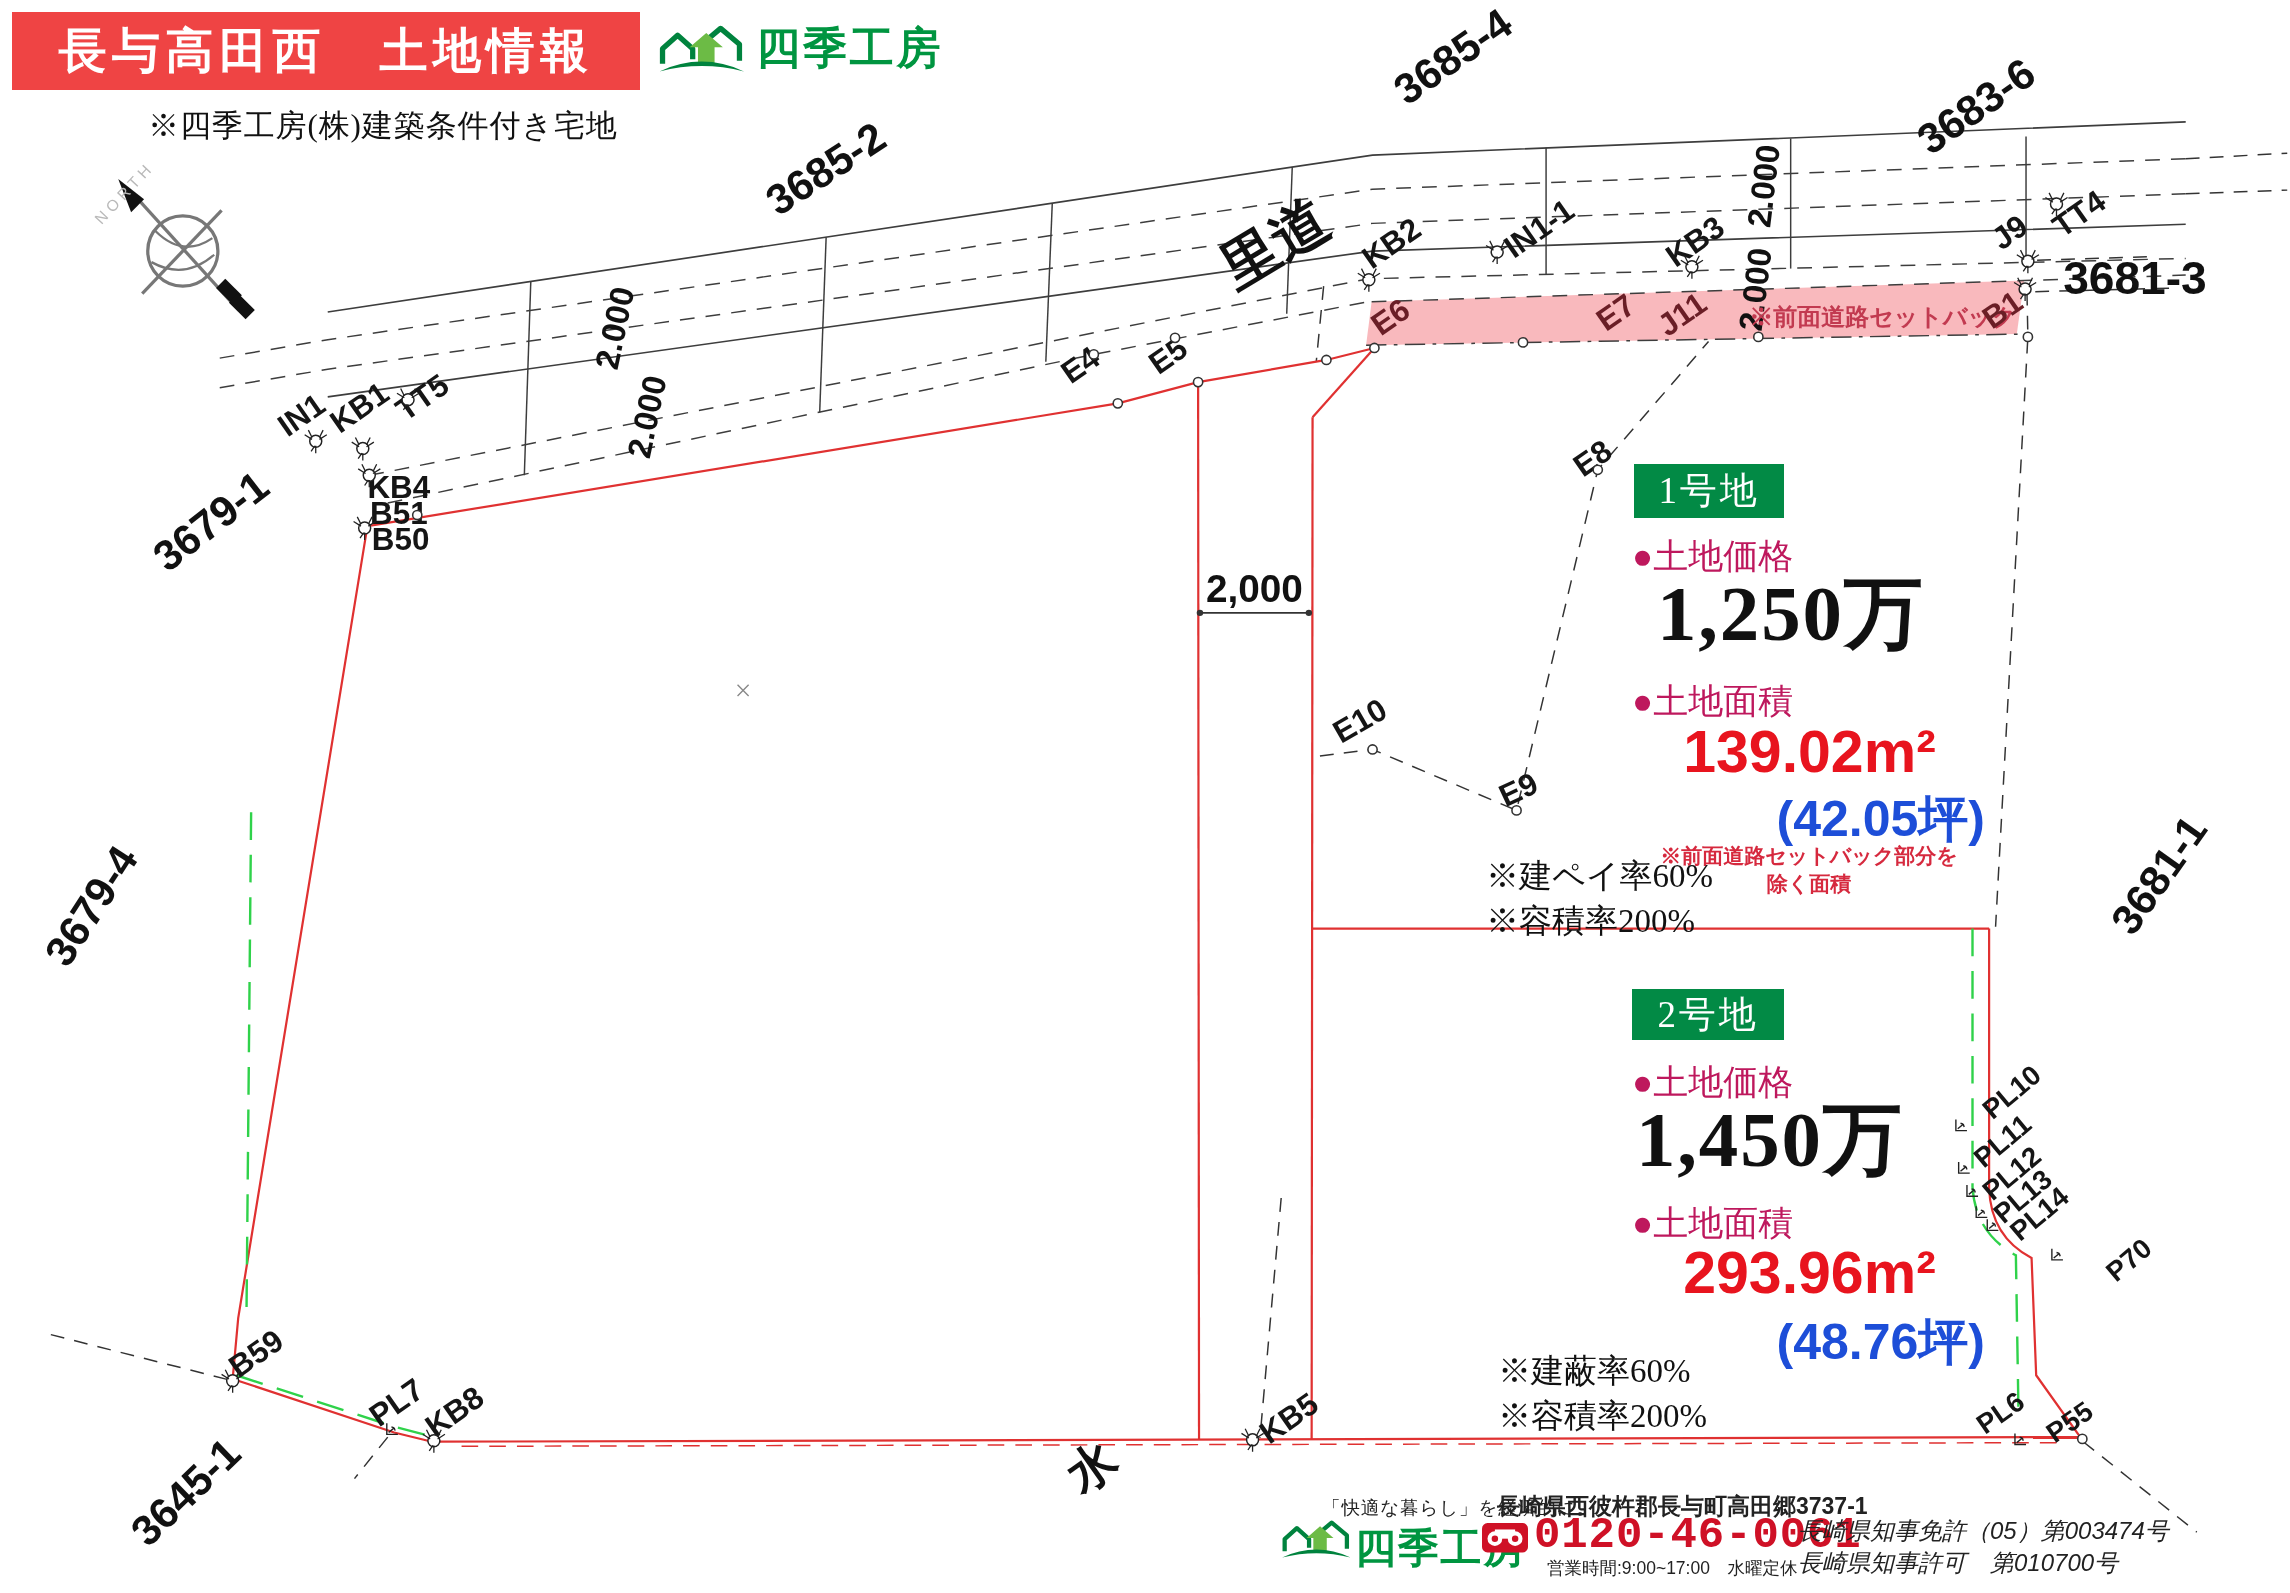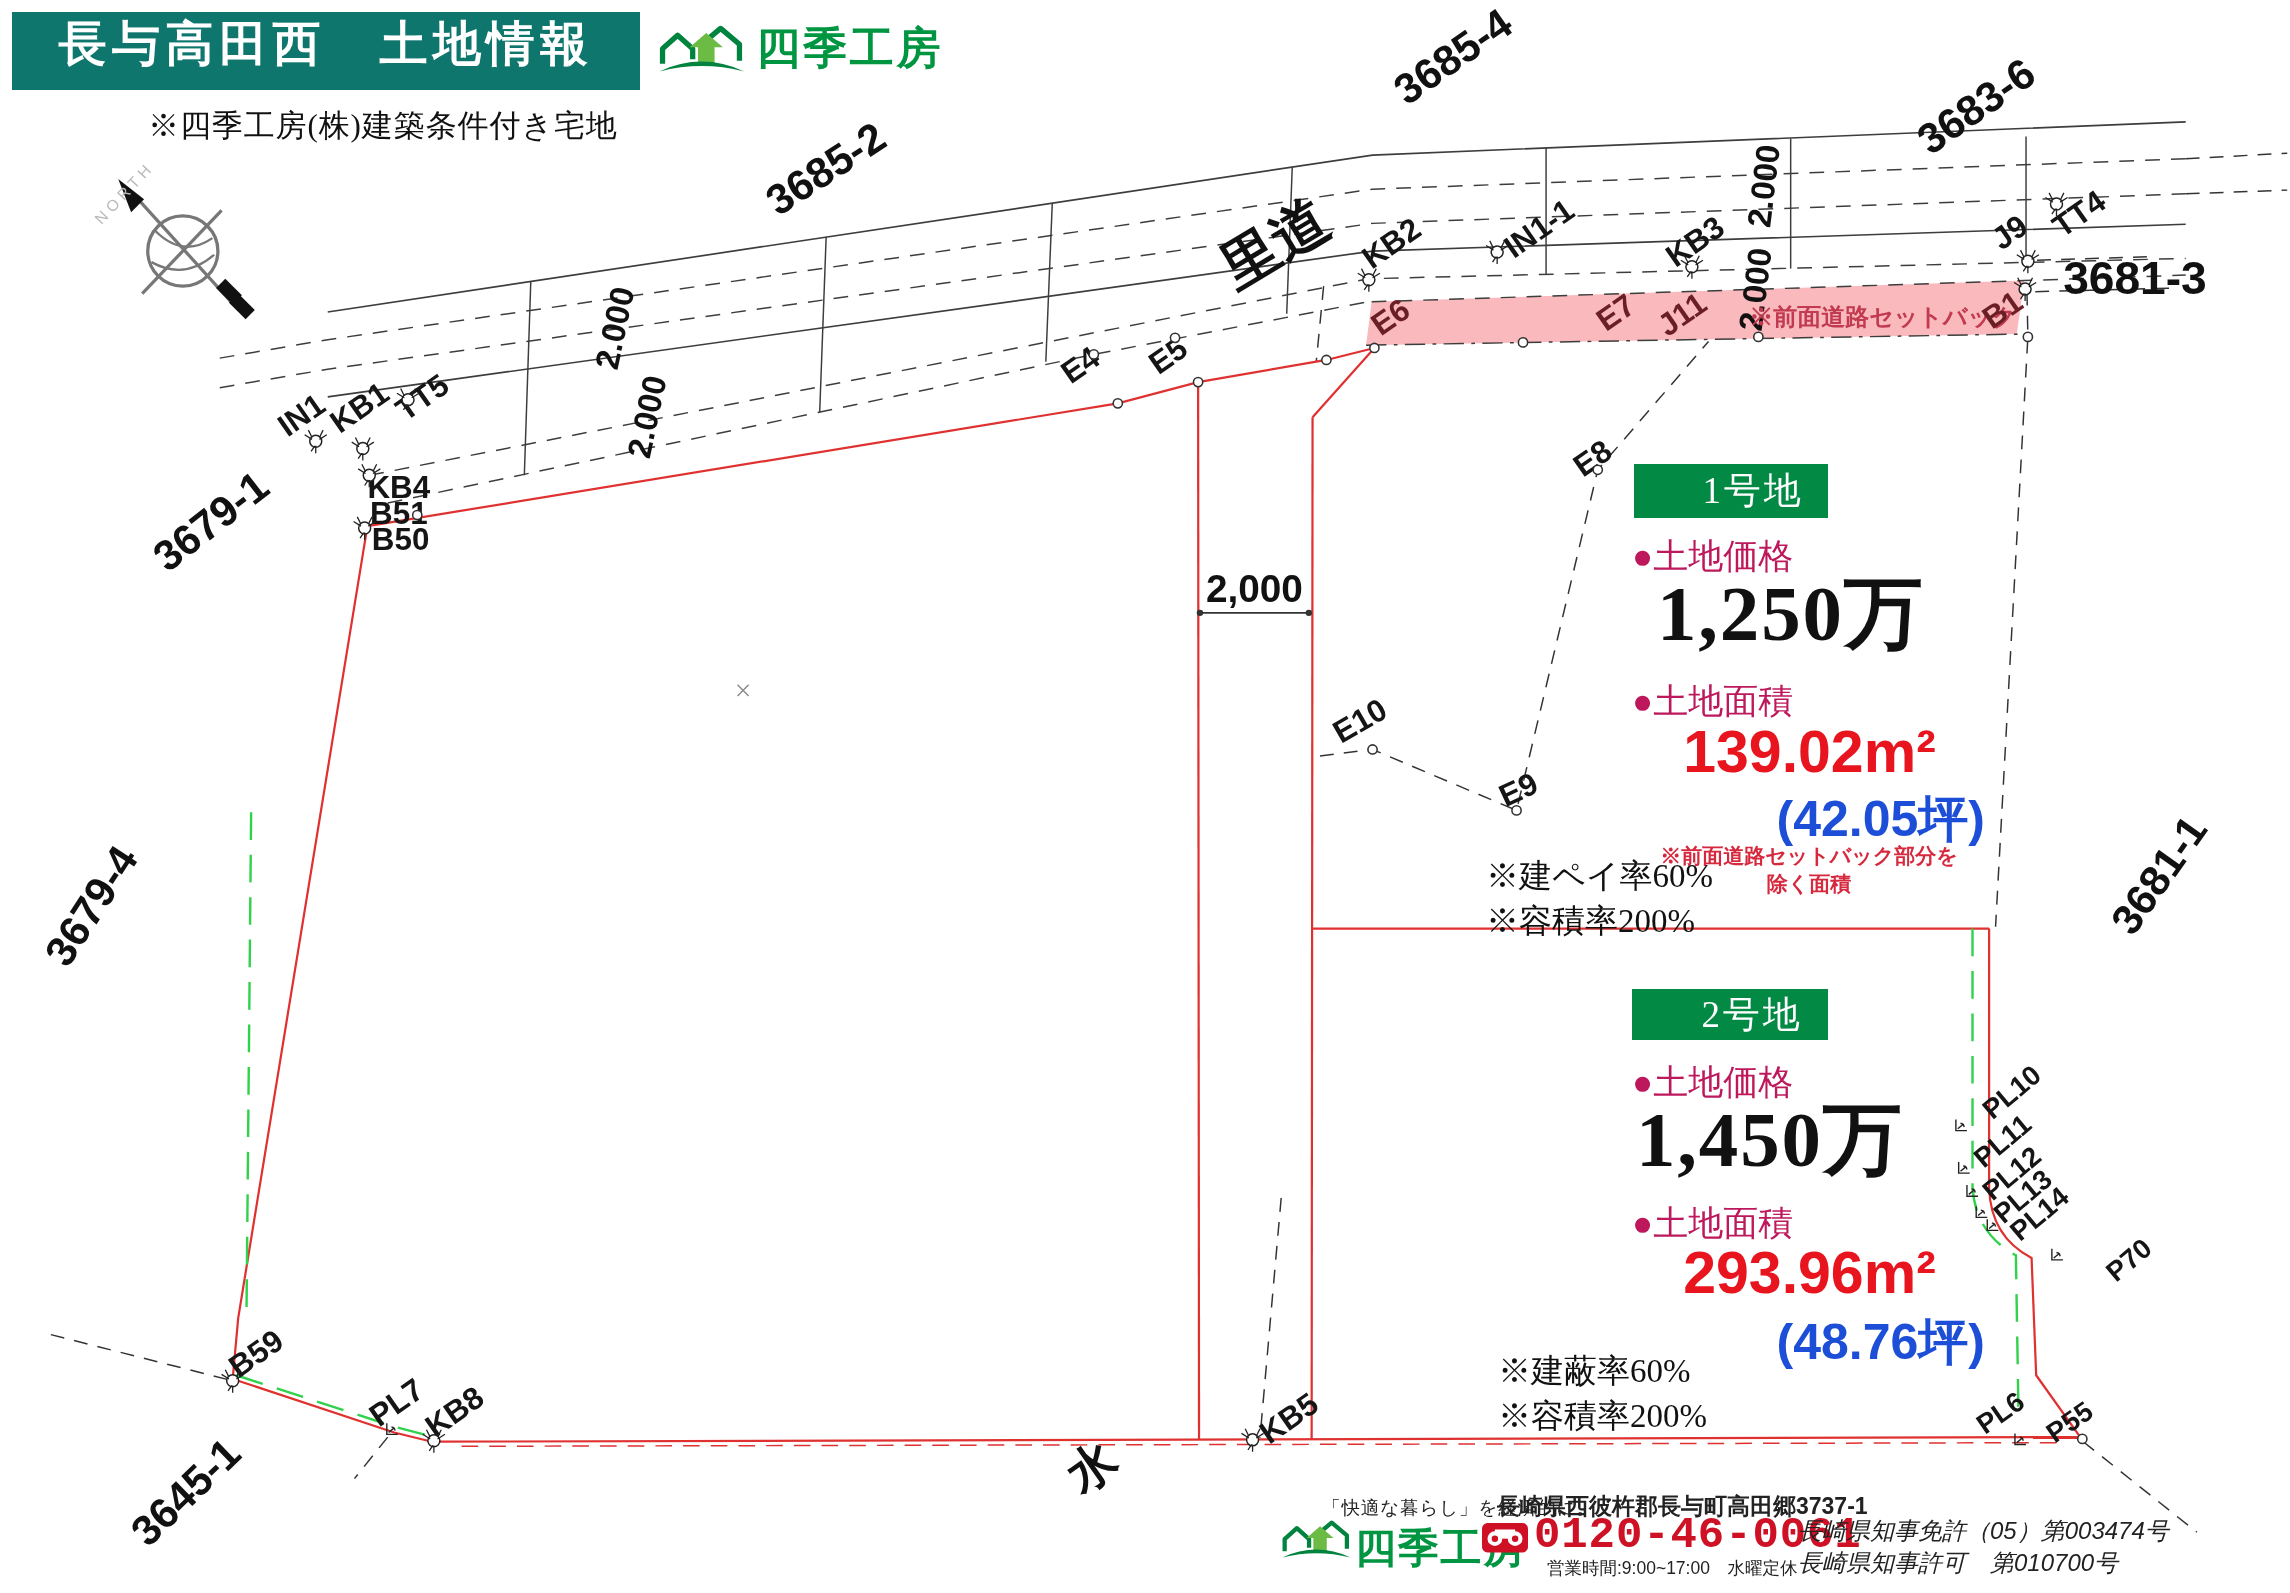--- a/index.html
+++ b/index.html
@@ -1,32 +1,32 @@
 <!DOCTYPE html>
 <html style="font-size:14.8px"><head>
 <meta charset="utf-8">
 <style>
   html,body{margin:0;padding:0;background:#ffffff;}
   #page{position:relative;width:2291px;height:1594px;background:#fff;overflow:hidden;
         font-family:"Liberation Sans",sans-serif;}
   .abs{position:absolute;}
 
   
-  #title-box{left:12px;top:12px;width:628px;height:78px;background:#0f766e;
-             display:flex;justify-content:center;}
+  #title-box{left:12px;top:12px;width:628px;height:78px;background:#ef4444;
+             display:flex;align-items:center;justify-content:center;}
   #title-box span{color:#fff;font-family:"Liberation Serif","DejaVu Serif",serif;
                   font-size:48px;font-weight:700;letter-spacing:5.5px;white-space:nowrap;}
   #brand-box{left:645px;top:5.5px;width:369px;height:85px;background:#fff;
              display:flex;align-items:center;gap:9.2px;padding-left:13px;box-sizing:border-box;}
   #brand-box .brand-text{color:#009540;font-size:44px;font-weight:700;letter-spacing:2.8px;}
   #header-note{left:148px;top:105px;font-family:"Liberation Serif","DejaVu Serif",serif;
                font-size:31px;color:#111;letter-spacing:0.9px;}
 
   
-  .badge{background:#028a45;display:flex;align-items:center;justify-content:center;padding-left:44px;}
+  .badge{background:#028a45;display:flex;align-items:center;justify-content:center;}
   .badge span{color:#fff;font-family:"Liberation Serif","DejaVu Serif",serif;
               font-size:37px;letter-spacing:2.8px;}
   .lot-label{font-family:"Liberation Serif","DejaVu Serif",serif;font-size:35px;color:#be185d;}
   .lot-price{font-family:"Liberation Serif","DejaVu Serif",serif;font-size:79px;font-weight:700;
              color:#111;letter-spacing:1.8px;}
   .lot-area{width:351px;text-align:center;color:#e8141e;font-weight:700;font-size:59px;}
   .lot-tsubo{width:351px;text-align:right;color:#1d4ed8;font-weight:700;font-size:50px;}
   .lot-note{width:351px;text-align:center;color:#d6293e;font-size:21px;font-weight:700;}
   .lot-regs{font-family:"Liberation Serif","DejaVu Serif",serif;font-size:33px;color:#111;line-height:1.35;}
 

